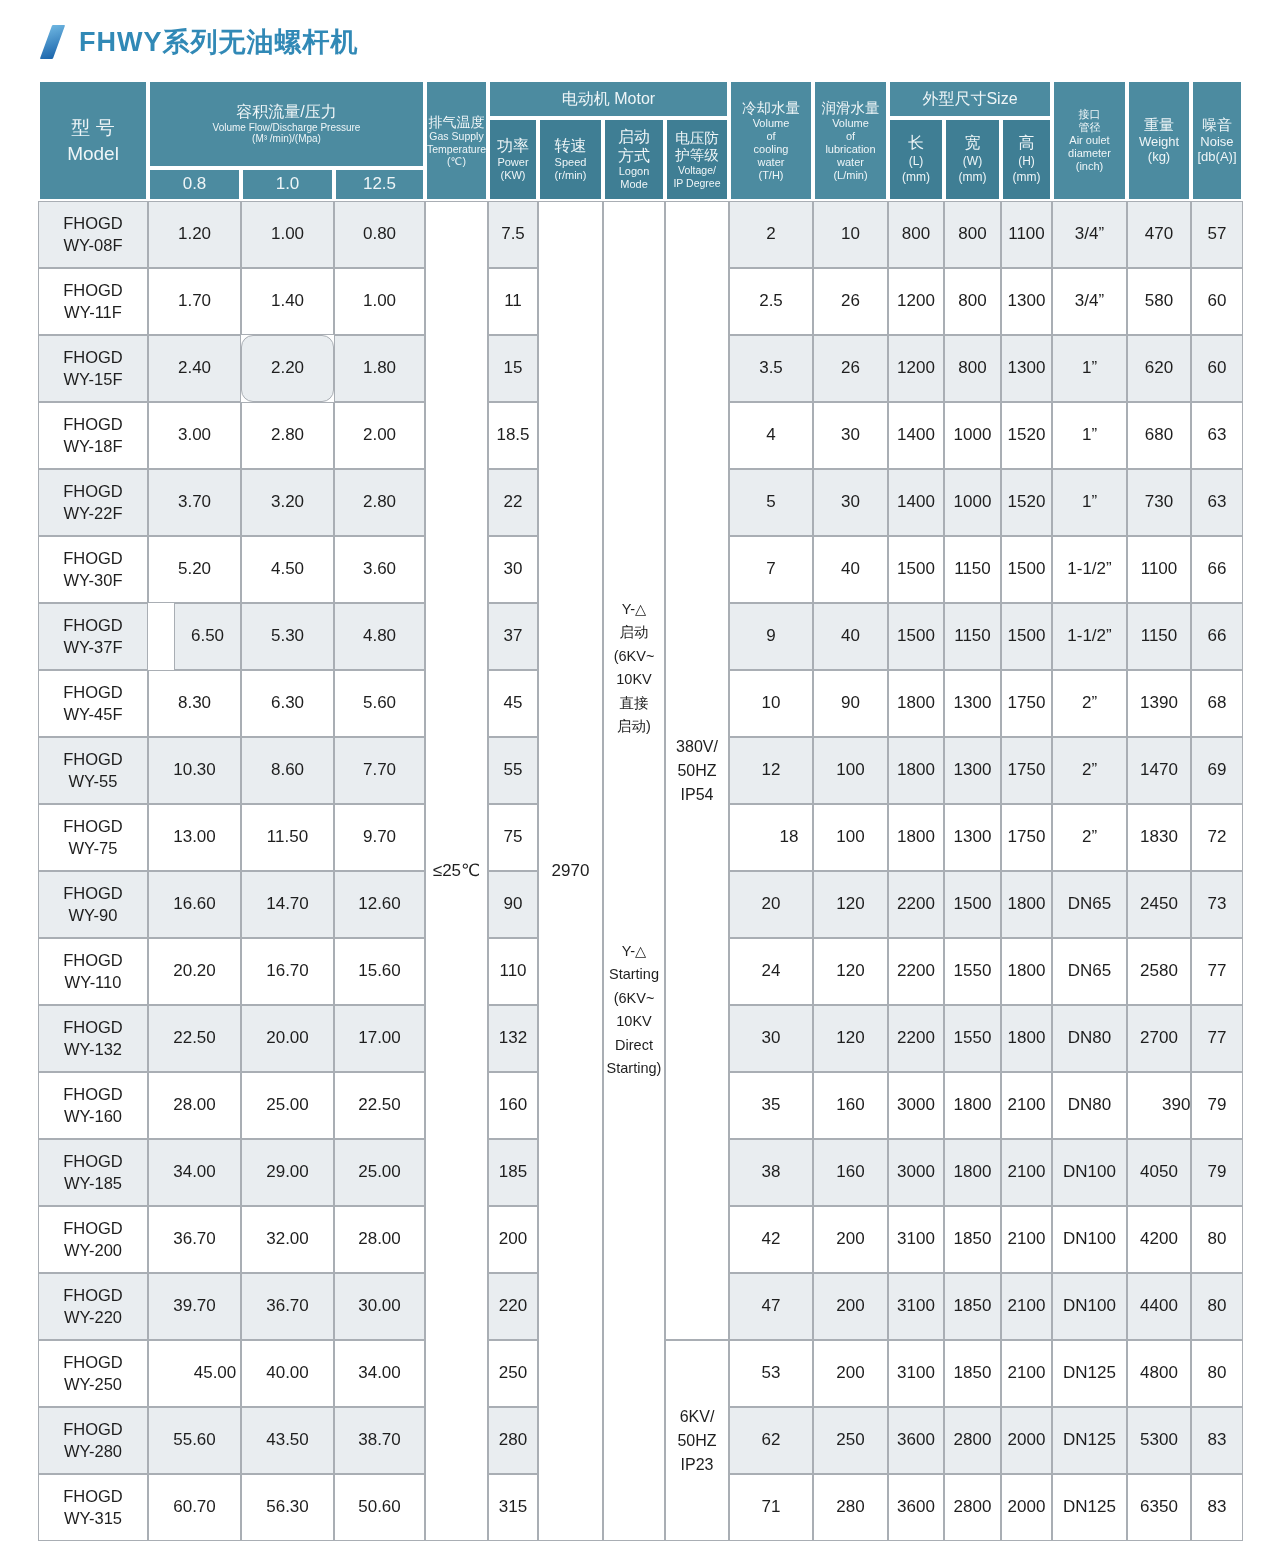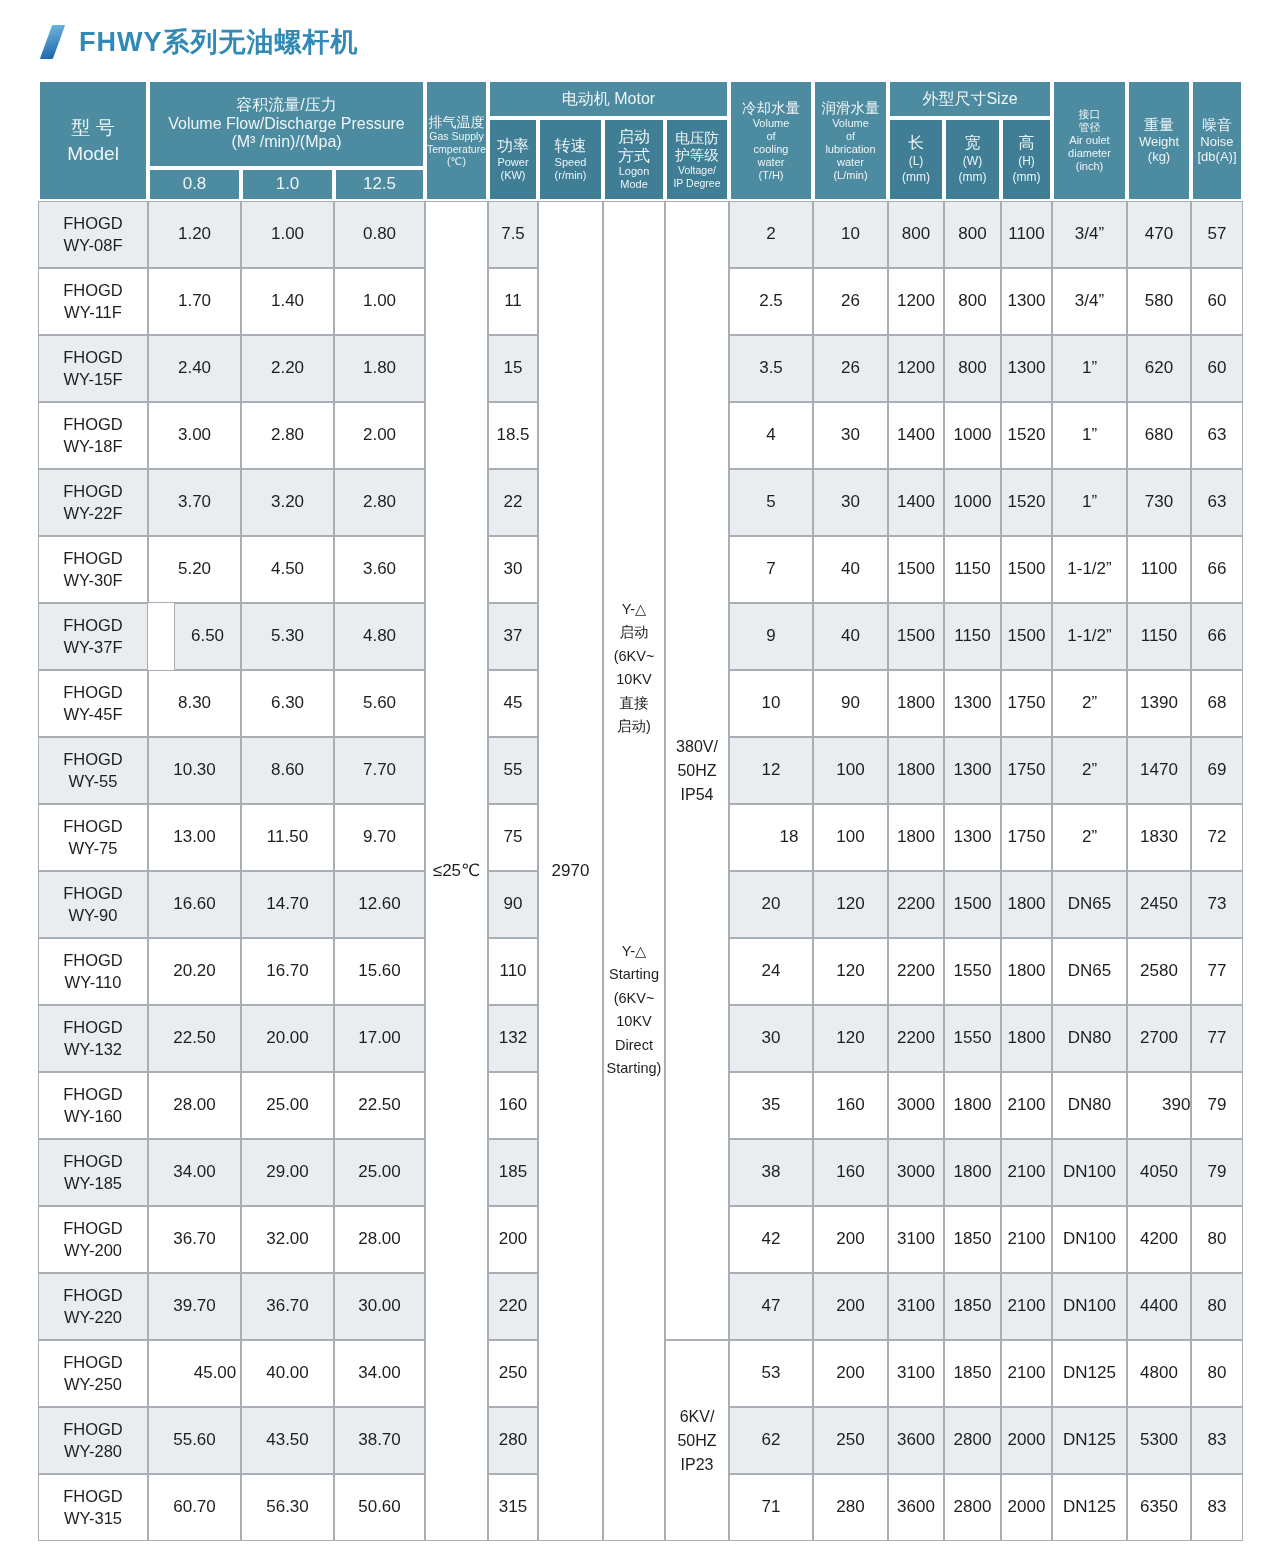--- a/index.html
+++ b/index.html
@@ -24,21 +24,21 @@
     text-align:center;line-height:1.18;padding:1px;overflow:hidden}
   .hcell.sub{background:var(--c-teal-d)}
   .pre{white-space:pre-line}
   .hz{font-size:15px}
   .he,.hu{font-size:10.5px}
 
   .h-model{grid-column:1;grid-row:1/4}
   .h-model .hz,.h-model .he{font-size:19px;line-height:1.35}
   .h-flow{grid-column:2/5;grid-row:1/3}
   .h-flow .hz{font-size:16px}
-  .h-flow .he,.h-flow .hu{font-size:16px}
+  .h-flow .he,.h-flow .hu{font-size:10px}
   .h-f08{grid-column:2;grid-row:3}
   .h-f10{grid-column:3;grid-row:3}
   .h-f125{grid-column:4;grid-row:3}
   .h-press{font-size:17px}
   .h-gas{grid-column:5;grid-row:1/4}
   .h-gas .hz{font-size:14px}
   .h-motor{grid-column:6/10;grid-row:1;font-size:16px}
   .h-power{grid-column:6;grid-row:2/4}
   .h-speed{grid-column:7;grid-row:2/4}
   .h-logon{grid-column:8;grid-row:2/4}
@@ -238,21 +238,21 @@
         <div class="body-cell pre" style="grid-area: 2 / 11;">26</div>
         <div class="body-cell pre" style="grid-area: 2 / 12;">1200</div>
         <div class="body-cell pre" style="grid-area: 2 / 13;">800</div>
         <div class="body-cell pre" style="grid-area: 2 / 14;">1300</div>
         <div class="body-cell pre" style="grid-area: 2 / 15;">3/4”</div>
         <div class="body-cell pre" style="grid-area: 2 / 16;">580</div>
         <div class="body-cell pre" style="grid-area: 2 / 17;">60</div>
         <div class="body-cell pre shade model" style="grid-area: 3 / 1;">FHOGD
 WY-15F</div>
         <div class="body-cell pre shade" style="grid-area: 3 / 2;">2.40</div>
-        <div class="body-cell pre shade" style="grid-area: 3 / 3;">2.20</div>
+        <div class="body-cell pre shade" style="grid-area: 3 / 3; border-radius: 12px;">2.20</div>
         <div class="body-cell pre shade" style="grid-area: 3 / 4;">1.80</div>
         <div class="body-cell pre shade" style="grid-area: 3 / 6;">15</div>
         <div class="body-cell pre shade" style="grid-area: 3 / 10;">3.5</div>
         <div class="body-cell pre shade" style="grid-area: 3 / 11;">26</div>
         <div class="body-cell pre shade" style="grid-area: 3 / 12;">1200</div>
         <div class="body-cell pre shade" style="grid-area: 3 / 13;">800</div>
         <div class="body-cell pre shade" style="grid-area: 3 / 14;">1300</div>
         <div class="body-cell pre shade" style="grid-area: 3 / 15;">1”</div>
         <div class="body-cell pre shade" style="grid-area: 3 / 16;">620</div>
         <div class="body-cell pre shade" style="grid-area: 3 / 17;">60</div>

